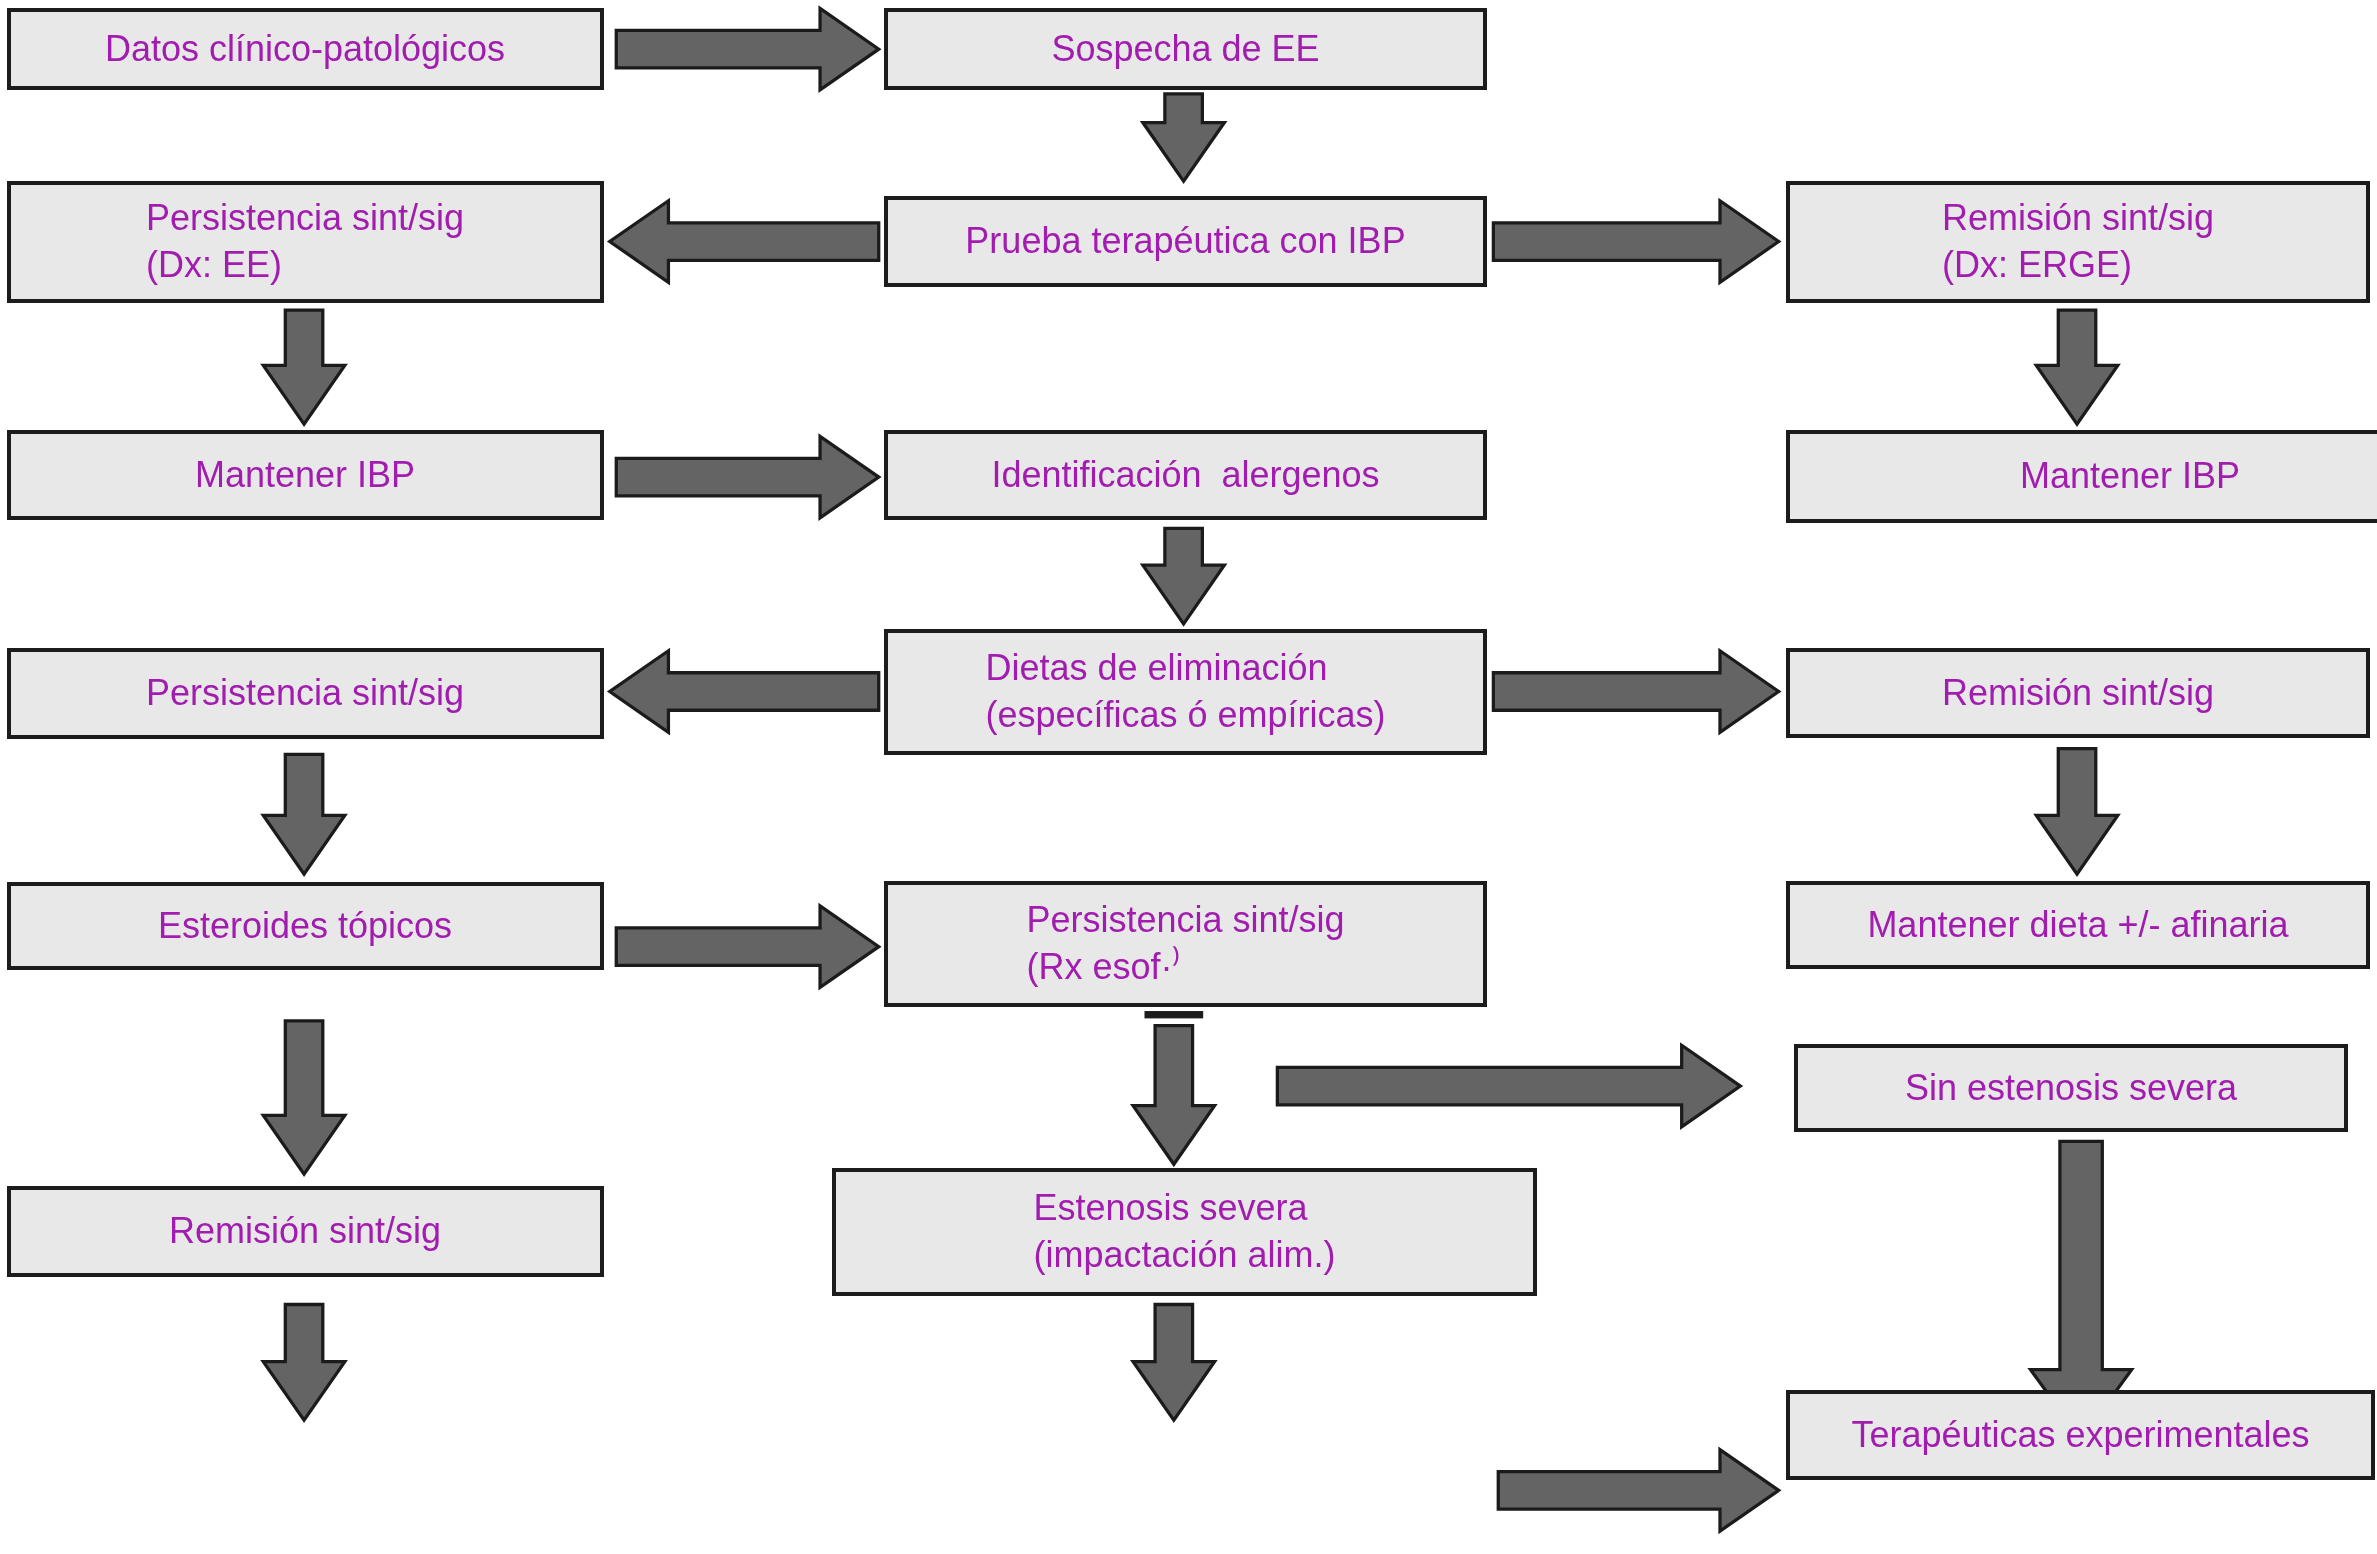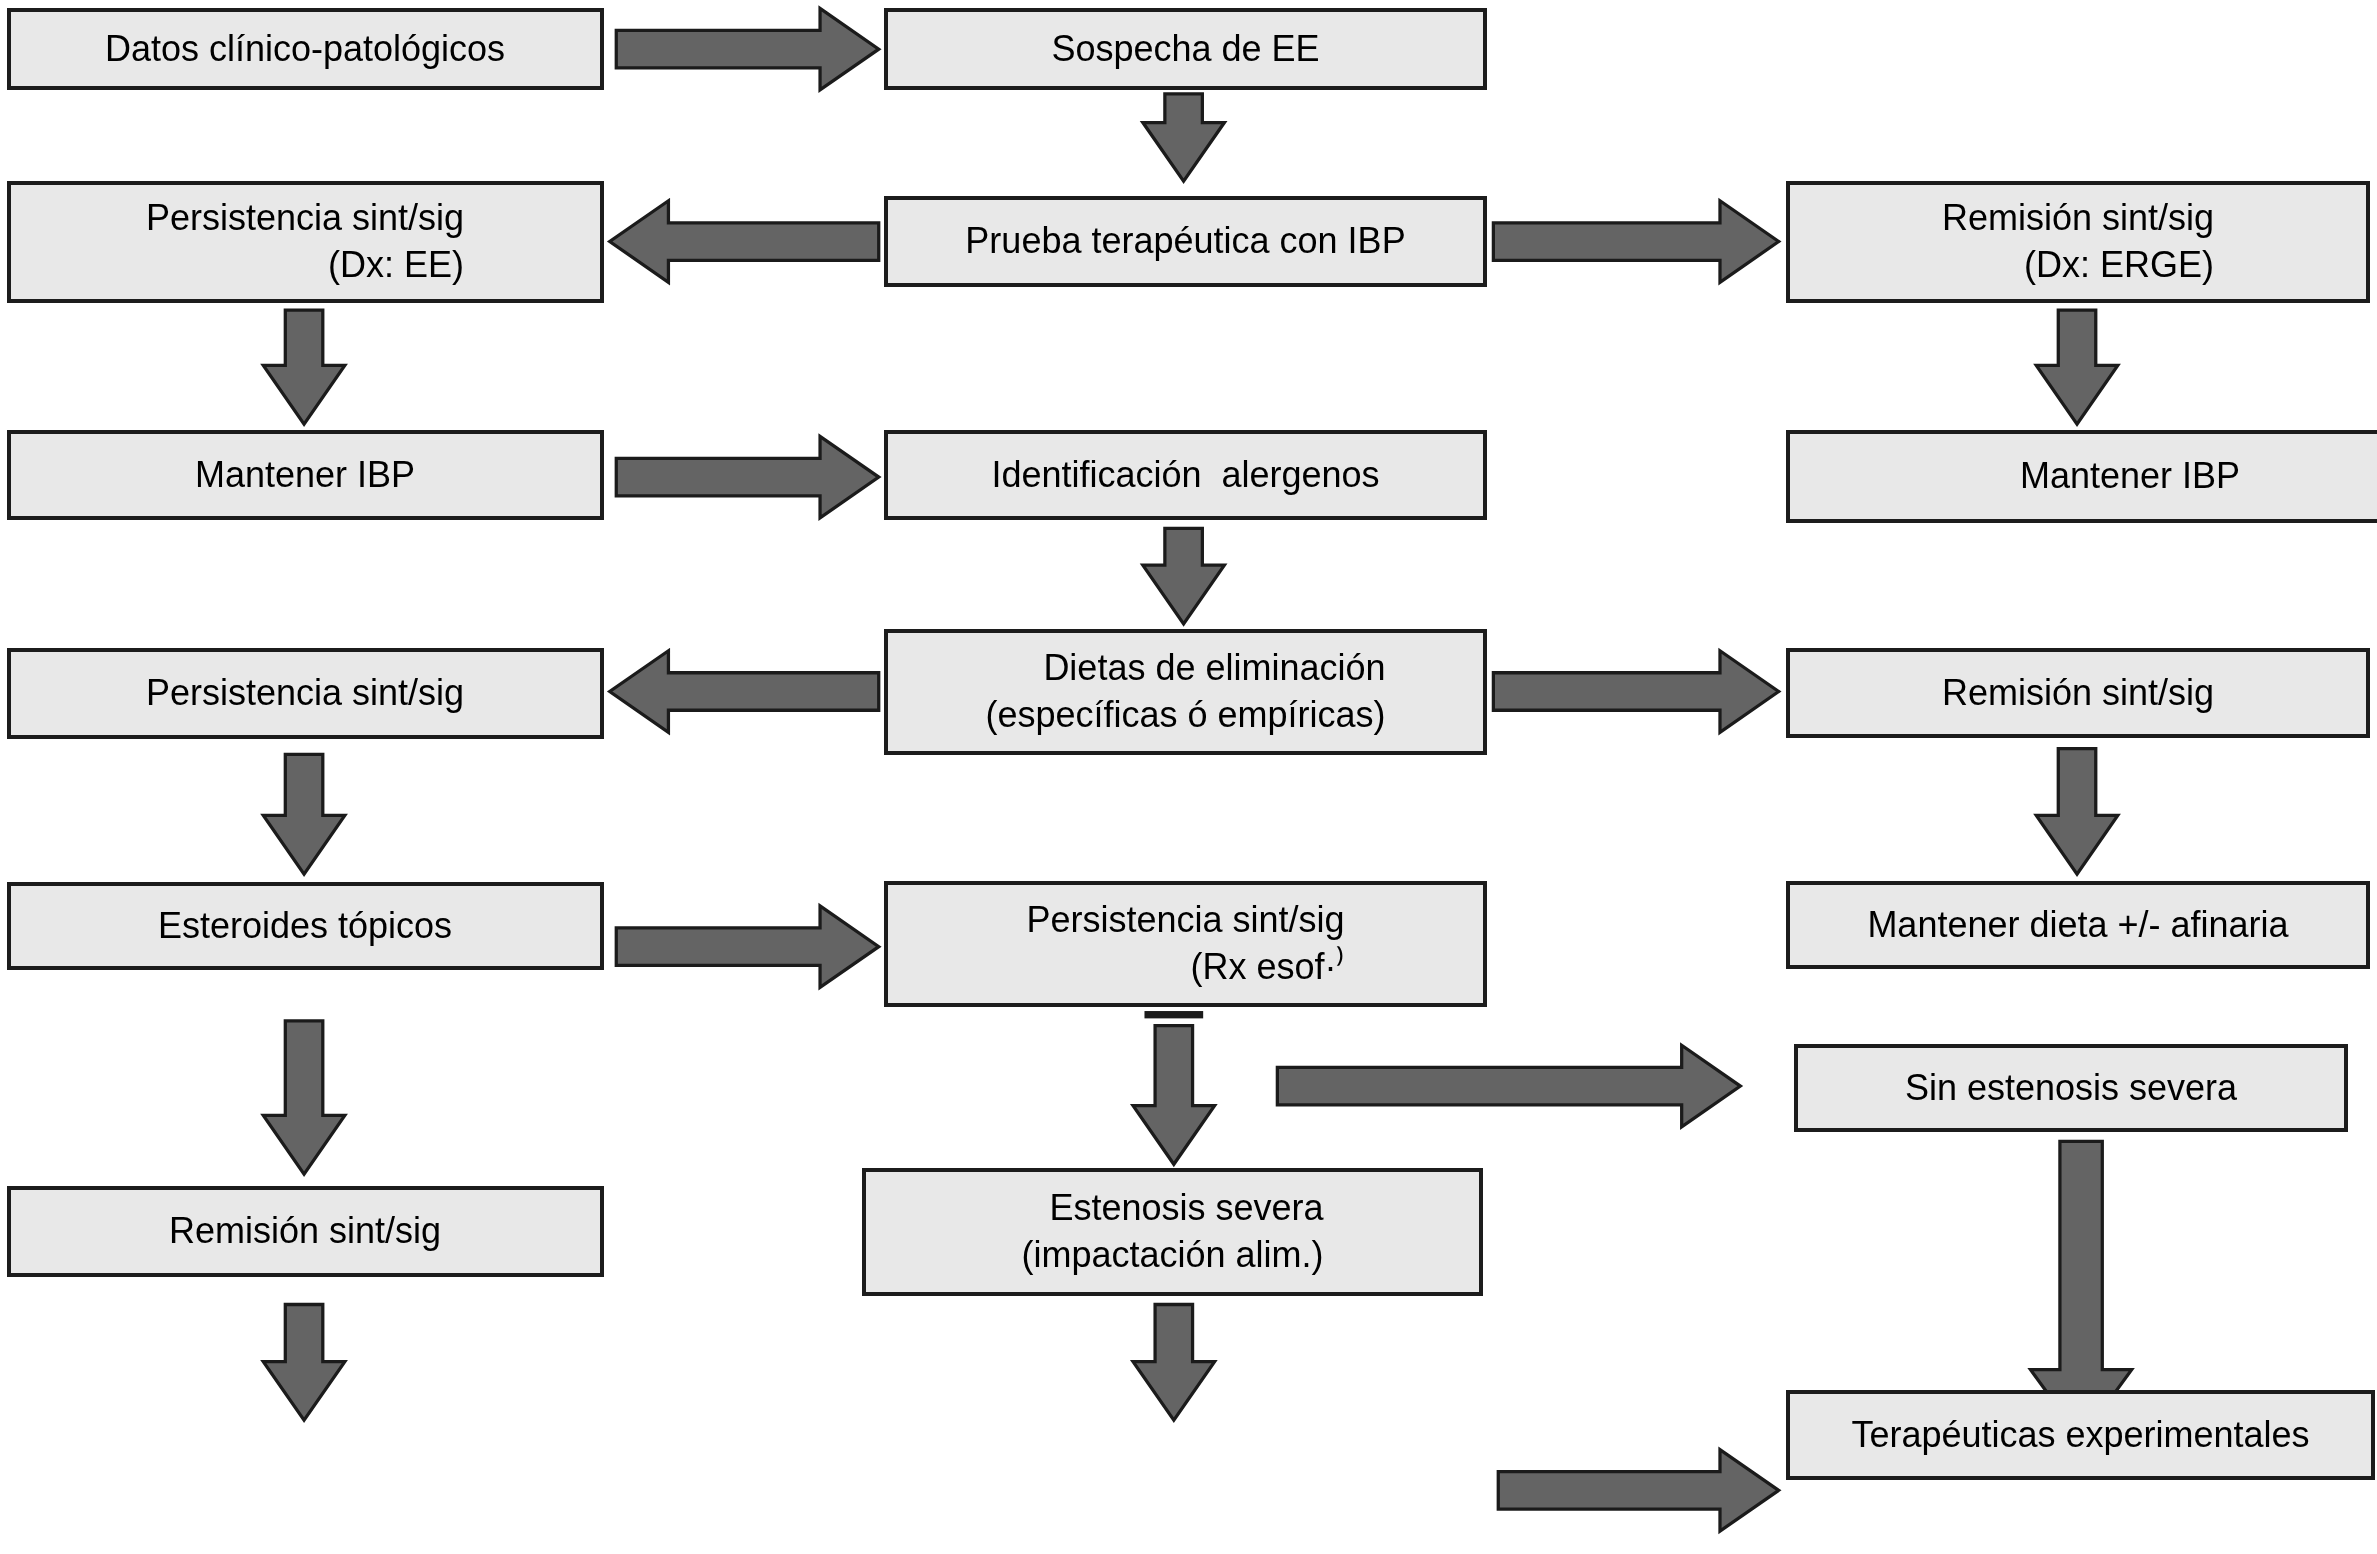--- a/index.html
+++ b/index.html
@@ -11,24 +11,24 @@
     overflow:hidden;
   }
   .node{
     position:absolute;
     box-sizing:border-box;
     background:#e8e8e8;
     border:4.1px solid #1c1c1c;
     display:flex;
     align-items:center;
     justify-content:center;
-    text-align:right;
+    text-align:left;
     font-size:36px;
     line-height:1.3;
-    color:#000000;
+    color:#a21caf;
     white-space:pre-wrap;
   }
   .arrows{position:absolute;left:0;top:0;}
   .arrows polygon{fill:#646464;stroke:#1b1b1b;stroke-width:4;stroke-linejoin:miter;}
 </style>
 </head>
 <body>
 
 <div class="canvas">
 
@@ -117,21 +117,21 @@
   </div>
 
   <div class="node" style="left:1794px;top:1044px;width:554px;height:88px">
     <span>Sin estenosis severa</span>
   </div>
 
   <div class="node" style="left:6.5px;top:1186px;width:597px;height:91px">
     <span>Remisión sint/sig</span>
   </div>
 
-  <div class="node" style="left:862px;top:1168px;width:621px;height:128px">
+  <div class="node" style="left:832px;top:1168px;width:705px;height:128px">
     <span>Estenosis severa
 (impactación alim.)</span>
   </div>
 
 
 
   <div class="node" style="left:1786px;top:1390px;width:589px;height:90px">
     <span>Terapéuticas experimentales</span>
   </div>
 

